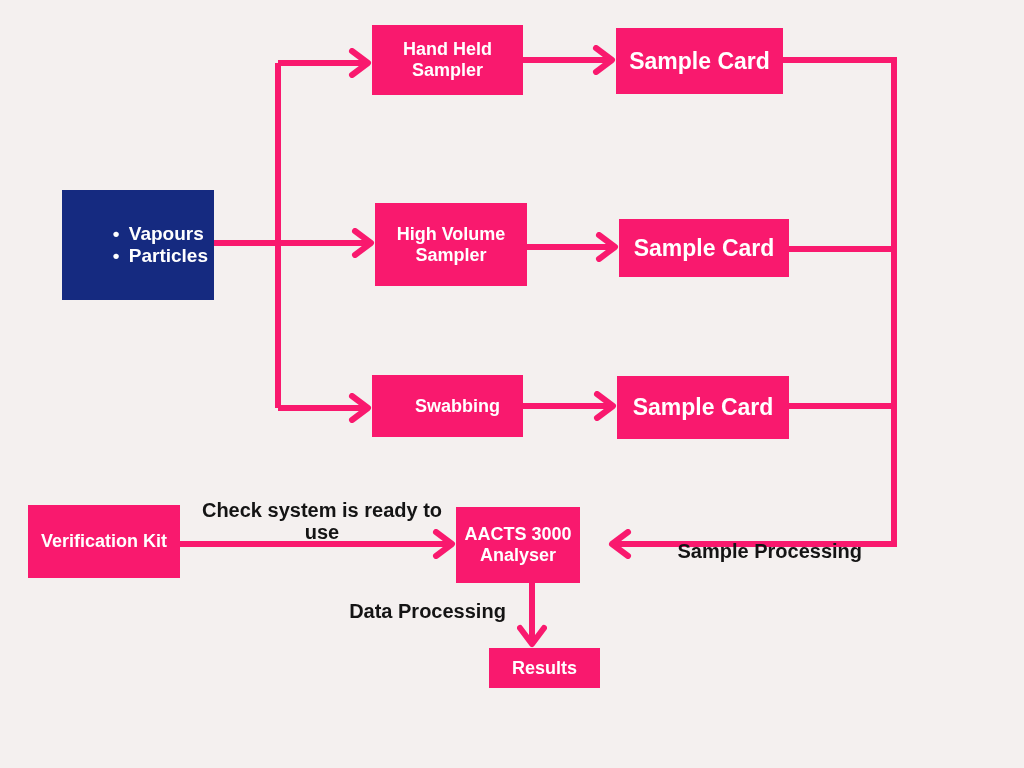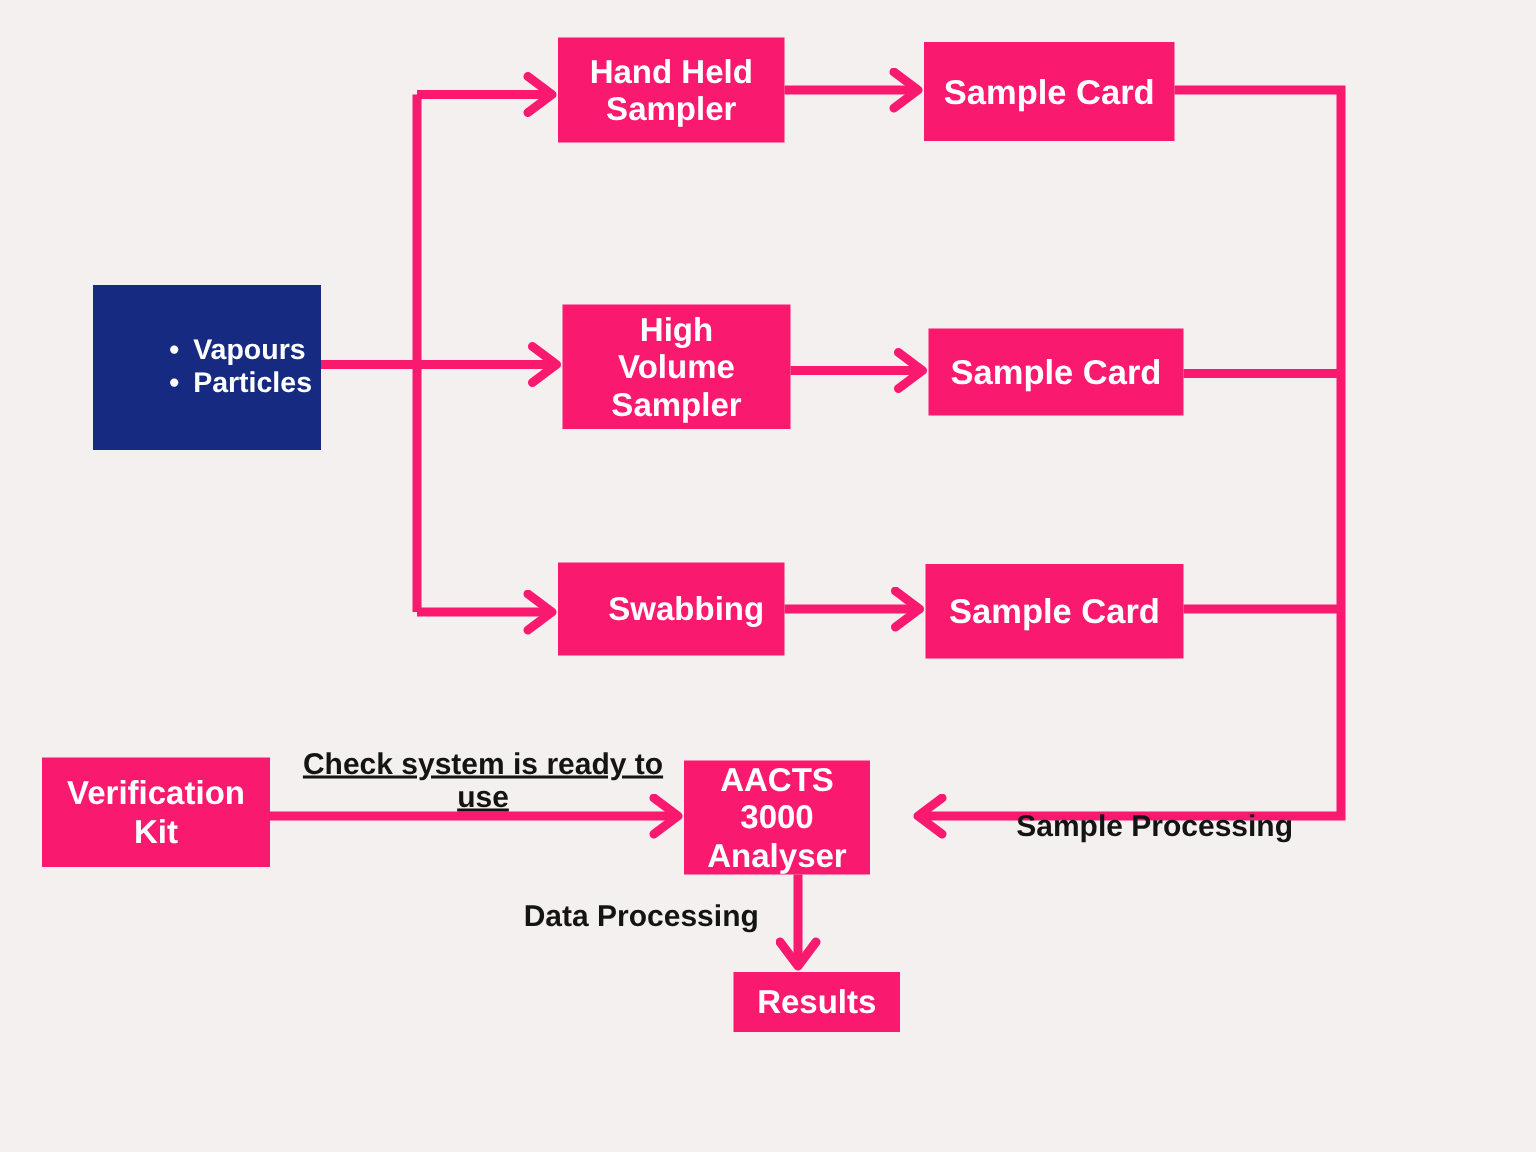--- a/index.html
+++ b/index.html
@@ -35,21 +35,21 @@
     position: absolute;
     z-index: 2;
     display: flex;
     flex-direction: column;
     align-items: center;
     justify-content: center;
     text-align: center;
     background: var(--pink);
     color: var(--box_text);
     font-weight: 700;
-    font-size: 22px;
+    font-size: 18px;
     line-height: 1.15;
     padding: 0 8px;
   }
   .node.navy { background: var(--navy); }
   #node-hand-held      { left: 372px; top:  25px; width: 151px; height: 70px; }
   #node-sample-card-1  { left: 616px; top:  28px; width: 167px; height: 66px; font-size: 23px; }
   #node-high-volume    { left: 375px; top: 203px; width: 152px; height: 83px; padding: 0 14px; }
   #node-sample-card-2  { left: 619px; top: 219px; width: 170px; height: 58px; font-size: 23px; }
   #node-swabbing       { left: 372px; top: 375px; width: 151px; height: 62px; padding-left: 28px; }
   #node-sample-card-3  { left: 617px; top: 376px; width: 172px; height: 63px; font-size: 23px; }
@@ -72,21 +72,21 @@
   #node-source li::before { content: "\2022"; position: absolute; left: 2px; }
   .edge-label {
     position: absolute;
     z-index: 2;
     font-weight: 700;
     font-size: 20px;
     color: var(--ink);
     text-align: center;
     line-height: 1.1;
   }
-  #label-check    { left: 192px; top: 499px; width: 260px; text-decoration: underline; }
+  #label-check    { left: 192px; top: 499px; width: 260px; }
   #label-sample   { left: 642px; top: 540px; width: 220px; text-align: right; }
   #label-data     { left: 335px; top: 600px; width: 185px; }
 </style>
 </head>
 <body>
 
 <div id="stage">
 
   <svg id="connectors" viewBox="0 0 1024 768" xmlns="http://www.w3.org/2000/svg">
     <defs>

